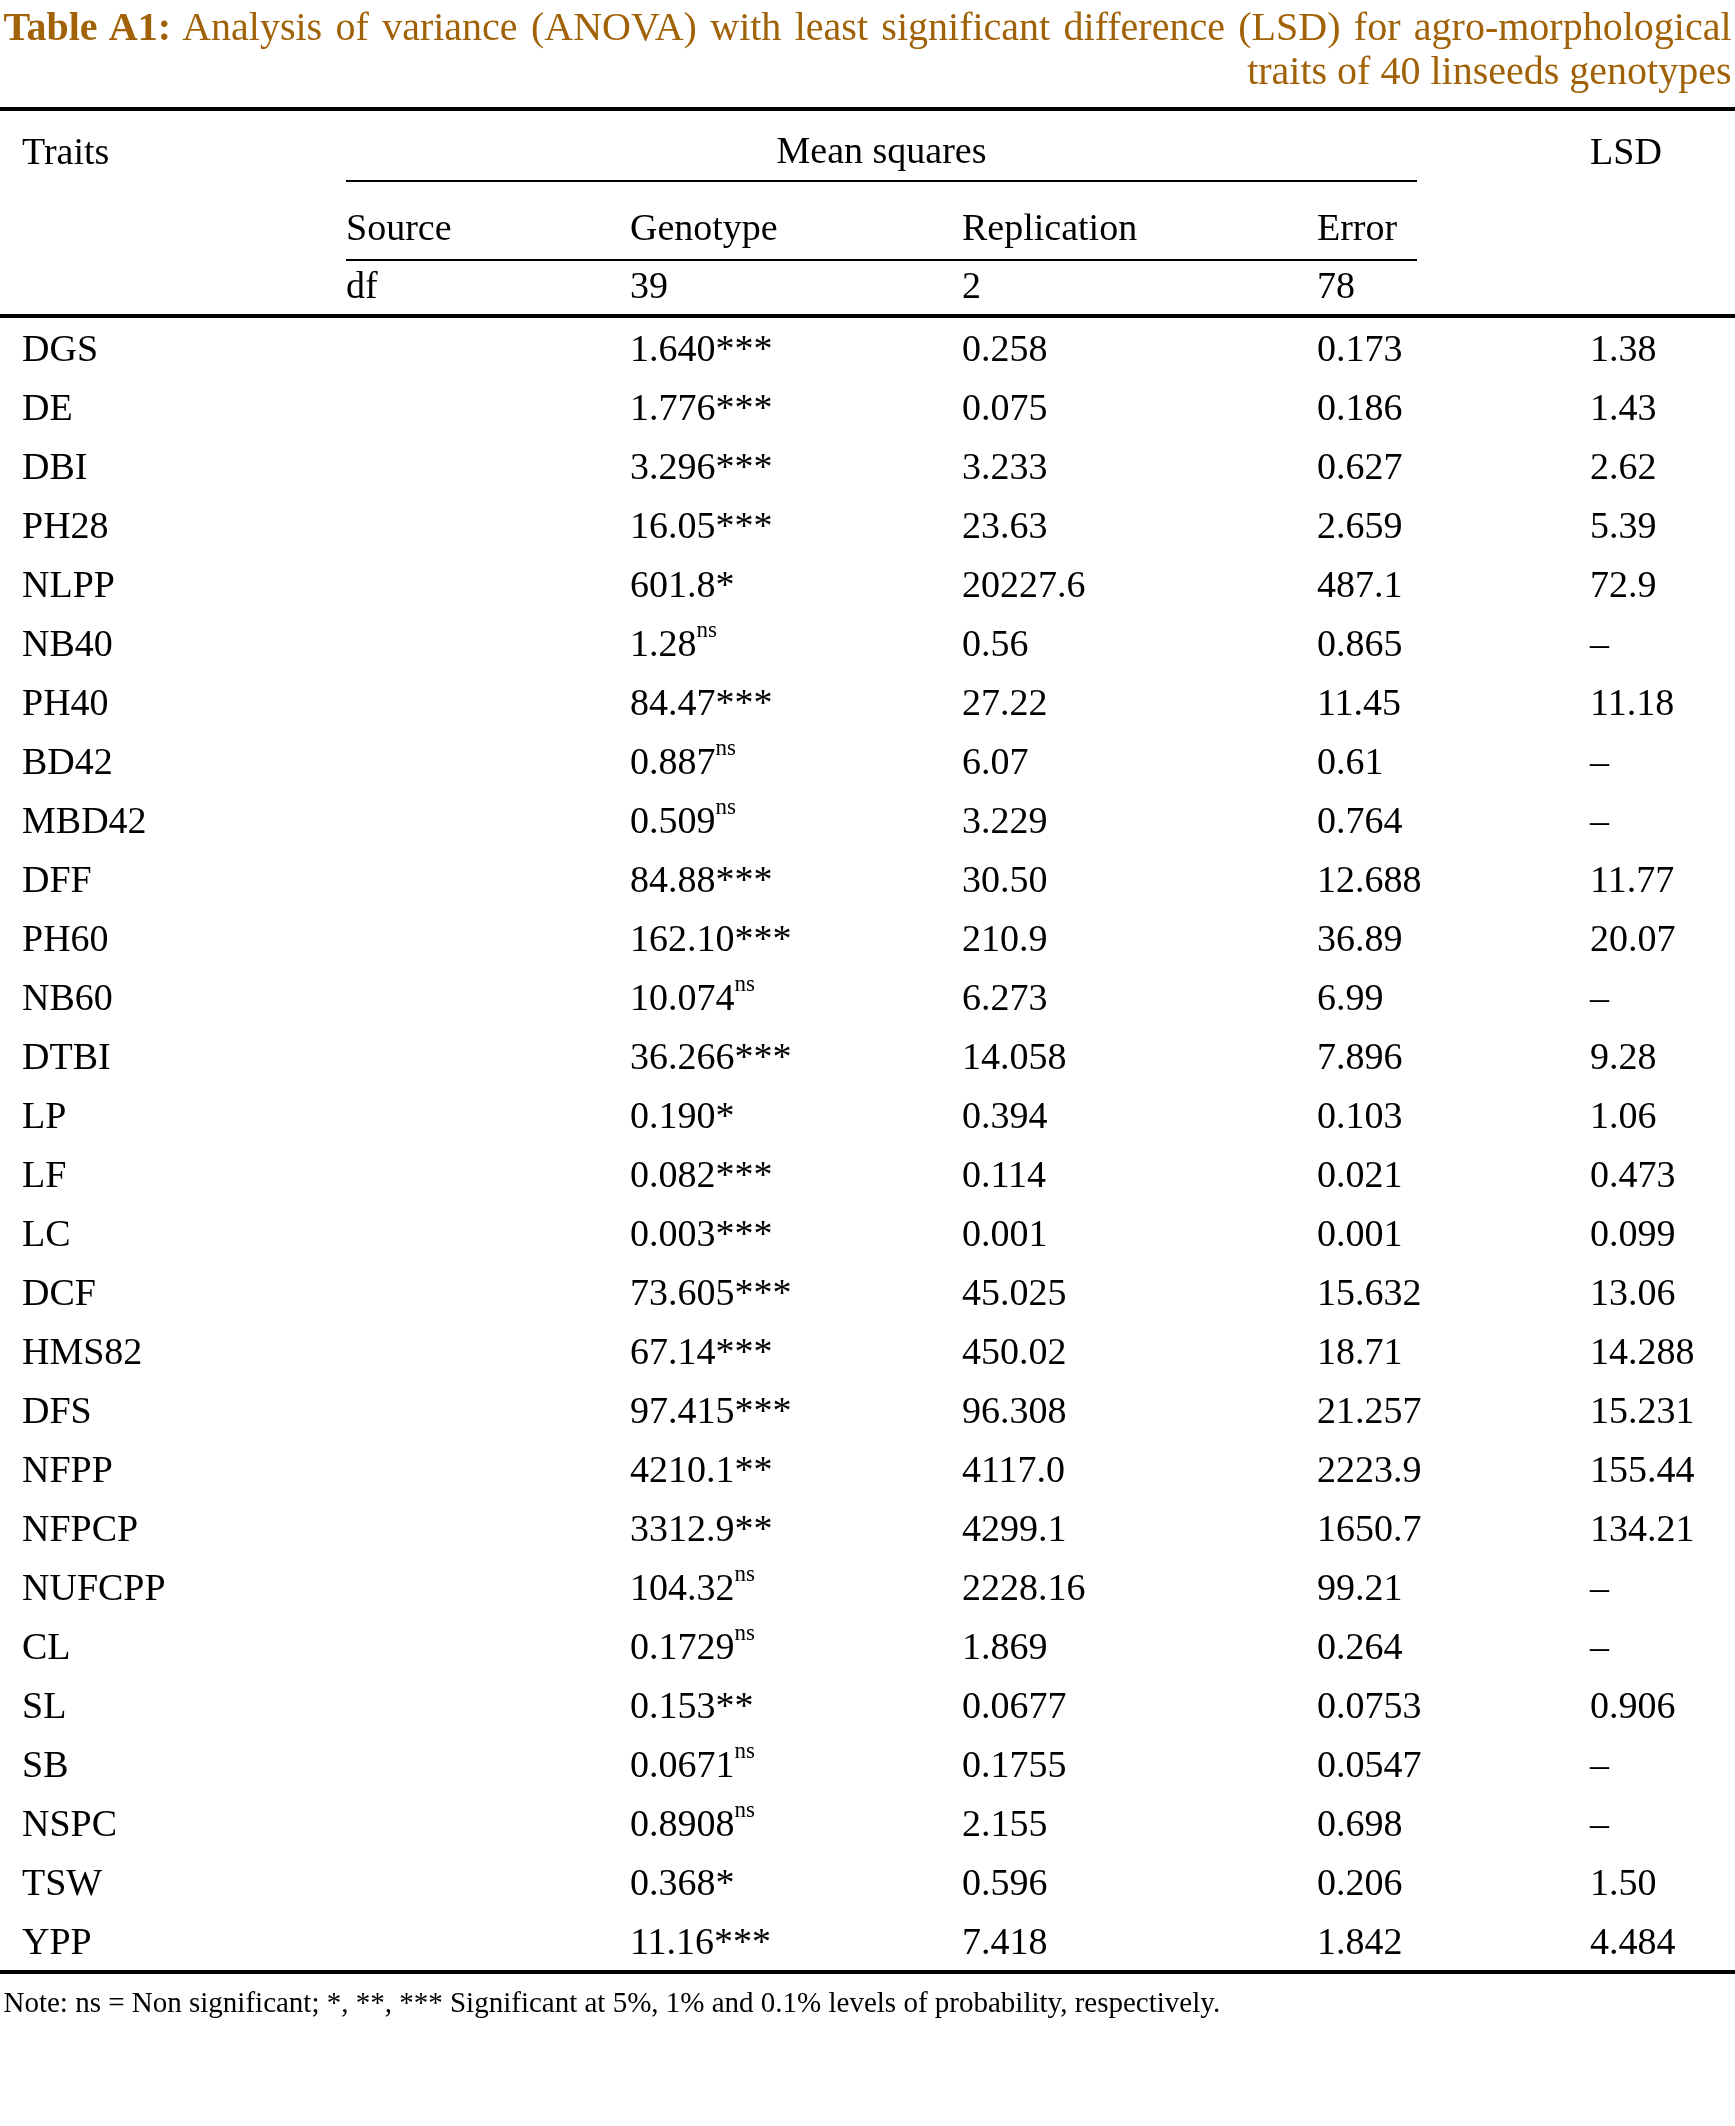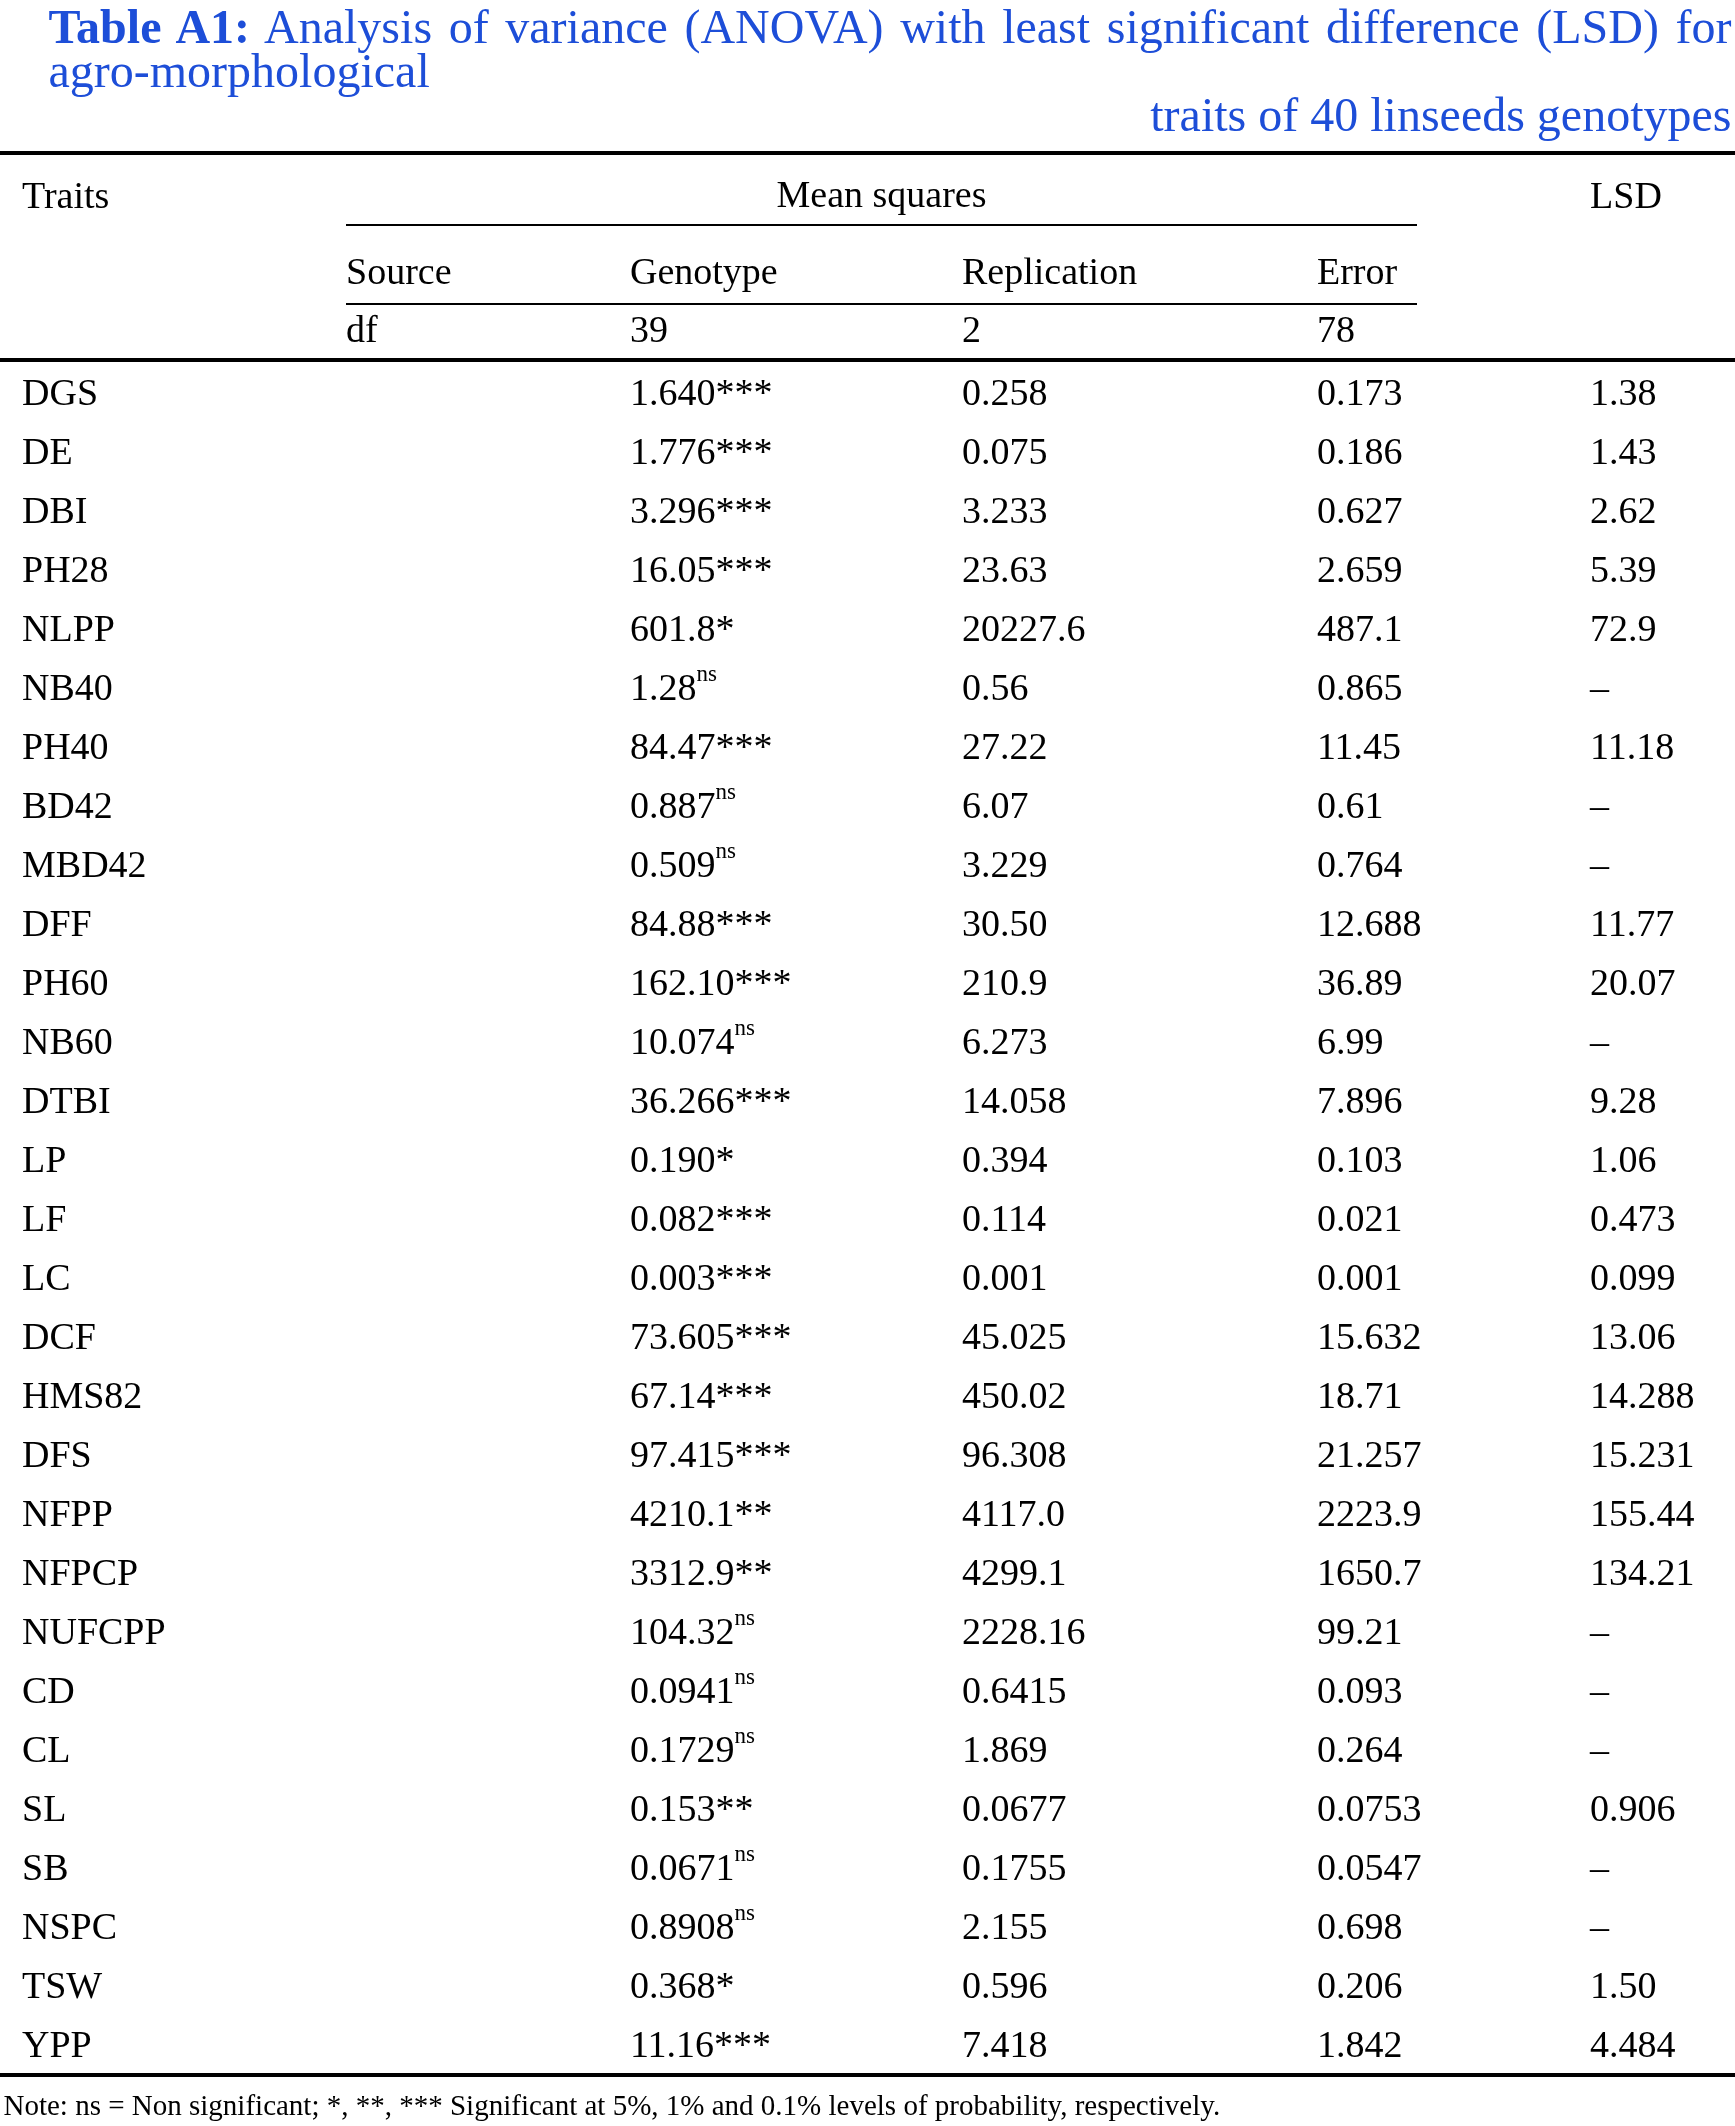--- a/index.html
+++ b/index.html
@@ -12,24 +12,23 @@
   .page {
     position: relative;
     width: 1735px;
     height: 2126px;
     background: #ffffff;
     overflow: hidden;
   }
   
   .caption {
     padding: 5.3px 3.5px 0 3.5px;
-    font-size: 48px;
+    font-size: 40px;
     line-height: 44px;
-    color: #1d4ed8;
-    margin-left: 45px;
+    color: #a16207;
   }
   .caption .line1 {
     text-align: justify;
     text-align-last: justify;
   }
   .caption .line2 {
     text-align: right;
   }
   .caption .cap-label {
     font-weight: bold;
@@ -362,29 +361,20 @@
   <tr>
     <td class="c-trait">NUFCPP</td>
     <td></td>
     <td><span>104.32</span><sup class="marker">ns</sup></td>
     <td>2228.16</td>
     <td>99.21</td>
     <td></td>
     <td>–</td>
   </tr>
 
-  <tr>
-    <td class="c-trait">CD</td>
-    <td></td>
-    <td><span>0.0941</span><sup class="marker">ns</sup></td>
-    <td>0.6415</td>
-    <td>0.093</td>
-    <td></td>
-    <td>–</td>
-  </tr>
 
   <tr>
     <td class="c-trait">CL</td>
     <td></td>
     <td><span>0.1729</span><sup class="marker">ns</sup></td>
     <td>1.869</td>
     <td>0.264</td>
     <td></td>
     <td>–</td>
   </tr>

